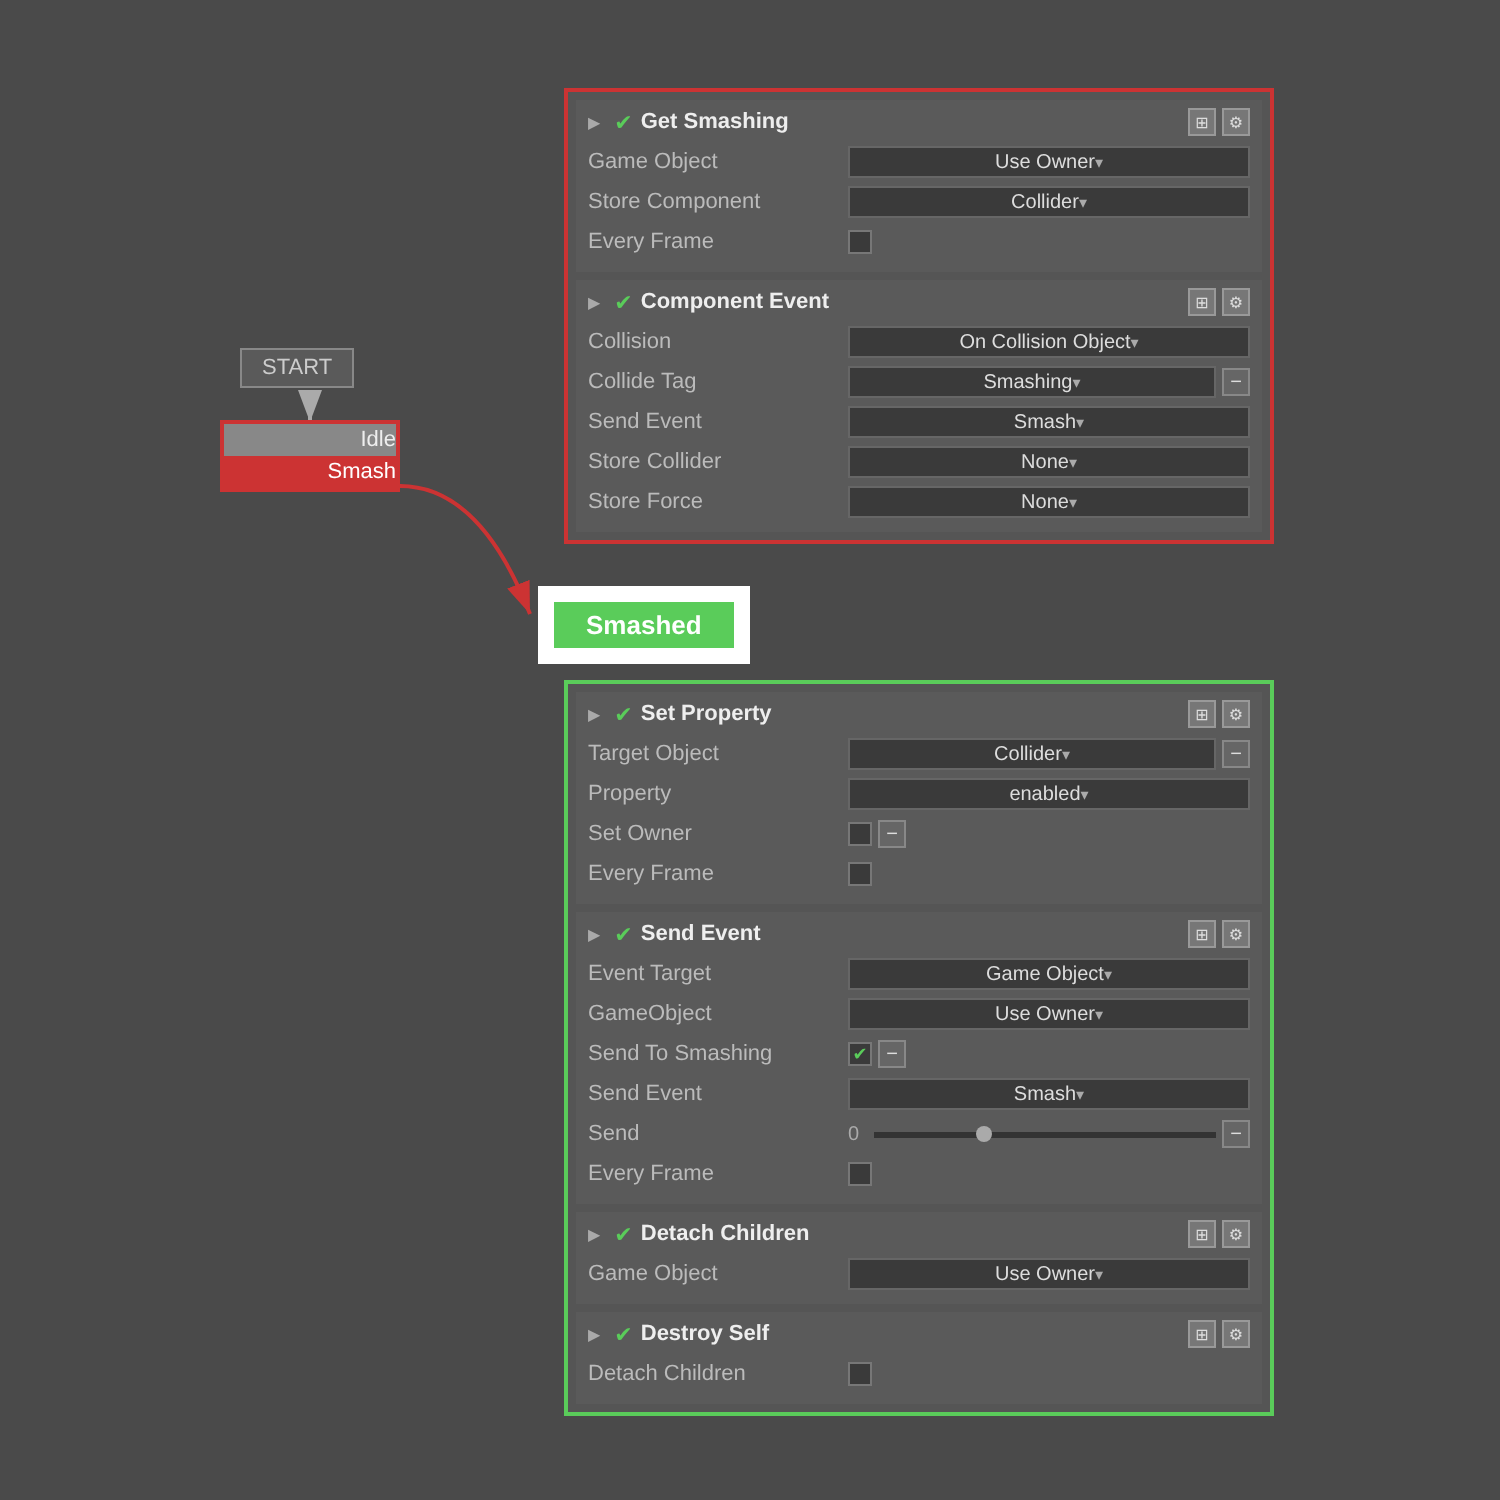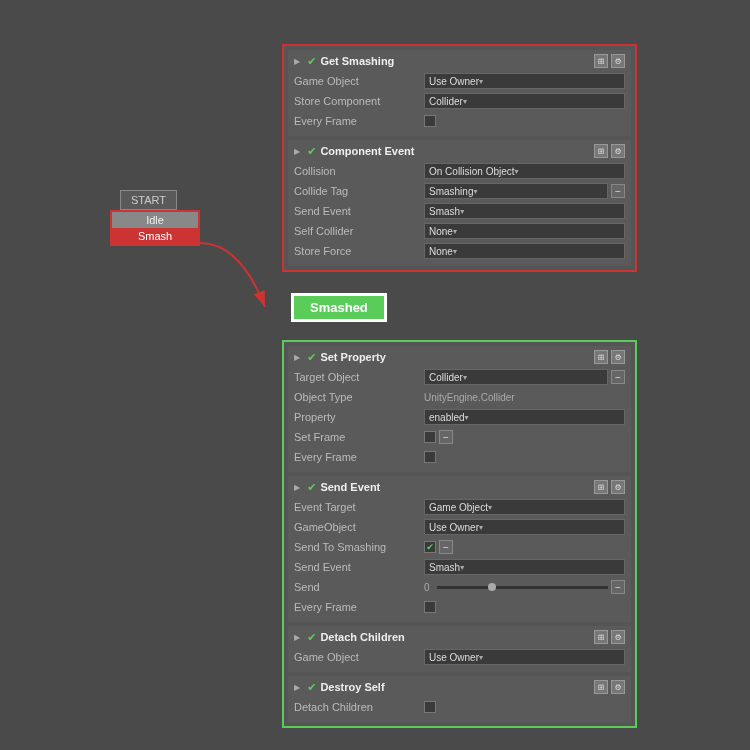--- a/index.html
+++ b/index.html
@@ -10,60 +10,60 @@
       color: #ddd;
       width: 750px;
       height: 750px;
       overflow: hidden;
       position: relative;
     }
 
     
     .start-node {
       position: absolute;
-      top: 190px;
+      top: 174px;
       left: 120px;
       background: #5a5a5a;
       border: 1px solid #888;
       padding: 3px 10px;
       font-size: 11px;
       color: #ccc;
     }
 
     .state-node {
       position: absolute;
       top: 210px;
       left: 110px;
       border: 2px solid #cc3333;
       background: #5a5a5a;
       width: 90px;
-      text-align: center;
+      text-align: right;
     }
 
     .state-node .state-title {
       background: #888;
       color: #eee;
       padding: 2px 0;
       font-size: 11px;
     }
 
     .state-node .state-sub {
       background: #cc3333;
       color: #fff;
       padding: 2px 0;
       font-size: 11px;
     }
 
     
     .smashed-node {
       position: absolute;
       top: 293px;
-      left: 291px;
+      left: 269px;
       background: #5acc5a;
-      border: 3px solid #ffffff;
+      border: 8px solid #ffffff;
       padding: 4px 16px;
       color: #fff;
       font-size: 13px;
       font-weight: bold;
     }
 
     
     svg.connector {
       position: absolute;
       top: 0;
@@ -155,21 +155,21 @@
     }
 
     .dropdown {
       background: #3a3a3a;
       border: 1px solid #666;
       color: #ddd;
       font-size: 10px;
       padding: 1px 4px;
       display: flex;
       align-items: center;
-      justify-content: flex-start;
+      justify-content: center;
       min-width: 80px;
       flex: 1;
       height: 16px;
     }
 
     .dropdown-arrow {
       font-size: 8px;
       color: #aaa;
     }
 
@@ -345,21 +345,21 @@
     <div class="panel-row">
       <span class="row-label">Send Event</span>
       <div class="row-value">
         <div class="dropdown">
           <span>Smash</span>
           <span class="dropdown-arrow">▾</span>
         </div>
       </div>
     </div>
     <div class="panel-row">
-      <span class="row-label">Self Collider</span>
+      <span class="row-label">Store Collider</span>
       <div class="row-value">
         <div class="dropdown">
           <span>None</span>
           <span class="dropdown-arrow">▾</span>
         </div>
       </div>
     </div>
     <div class="panel-row">
       <span class="row-label">Store Force</span>
       <div class="row-value">
@@ -391,36 +391,30 @@
       <span class="row-label">Target Object</span>
       <div class="row-value">
         <div class="dropdown">
           <span>Collider</span>
           <span class="dropdown-arrow">▾</span>
         </div>
         <div class="minus-btn">−</div>
       </div>
     </div>
     <div class="panel-row">
-      <span class="row-label">Object Type</span>
-      <div class="row-value">
-        <span class="text-value">UnityEngine.Collider</span>
-      </div>
-    </div>
-    <div class="panel-row">
       <span class="row-label">Property</span>
       <div class="row-value">
         <div class="dropdown">
           <span>enabled</span>
           <span class="dropdown-arrow">▾</span>
         </div>
       </div>
     </div>
     <div class="panel-row">
-      <span class="row-label">Set Frame</span>
+      <span class="row-label">Set Owner</span>
       <div class="row-value">
         <div class="checkbox-box"></div>
         <div class="minus-btn">−</div>
       </div>
     </div>
     <div class="panel-row">
       <span class="row-label">Every Frame</span>
       <div class="row-value">
         <div class="checkbox-box"></div>
       </div>

